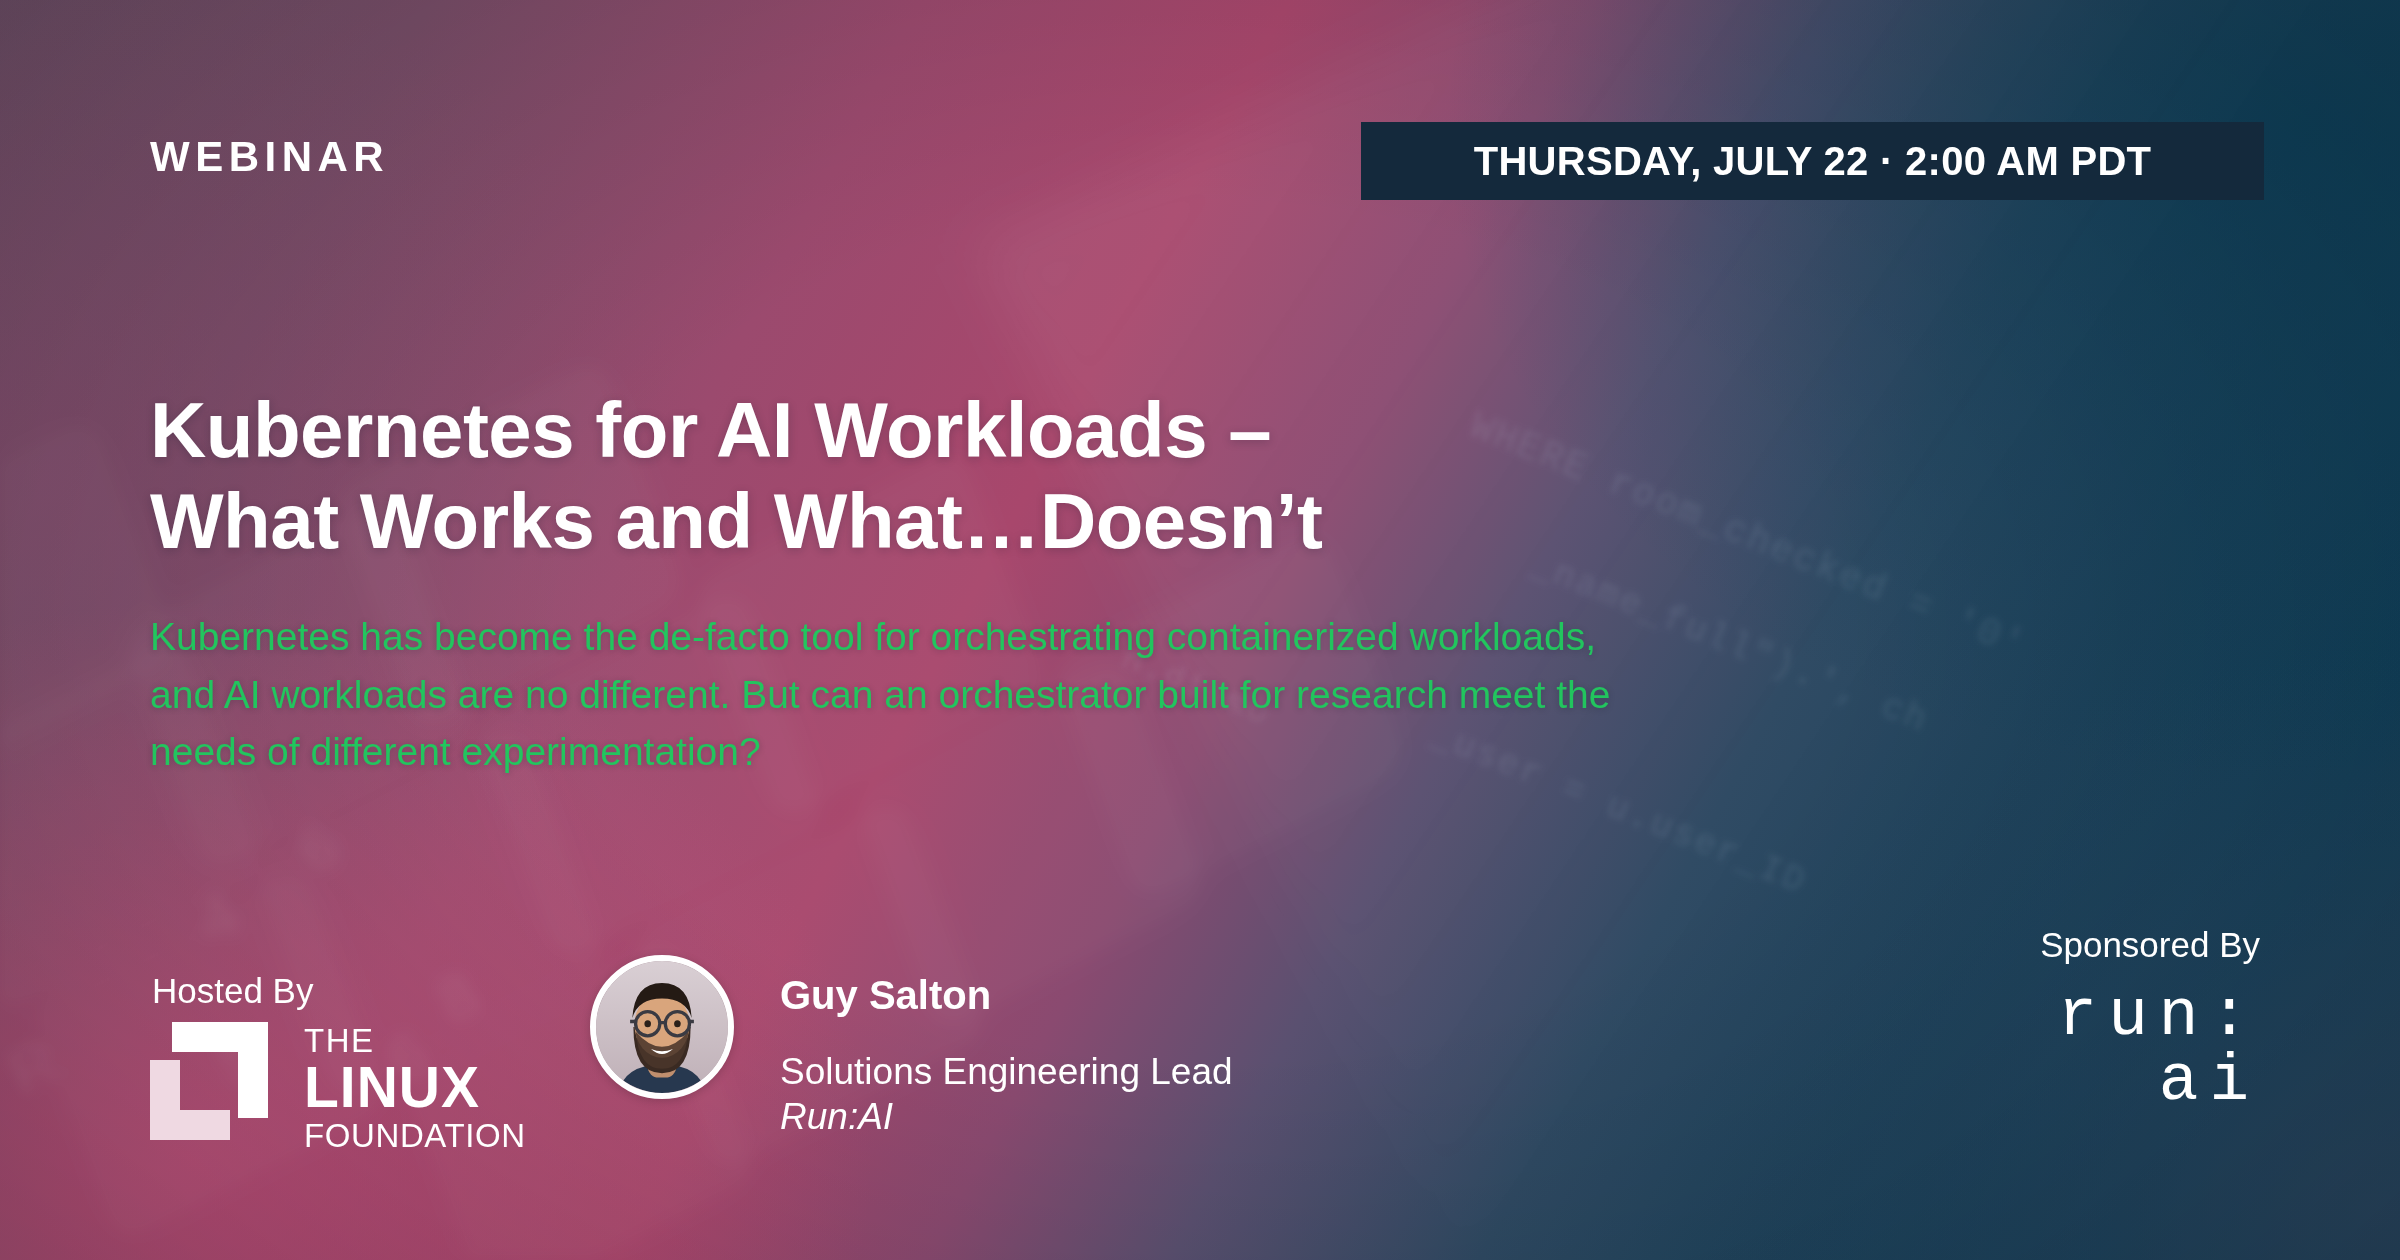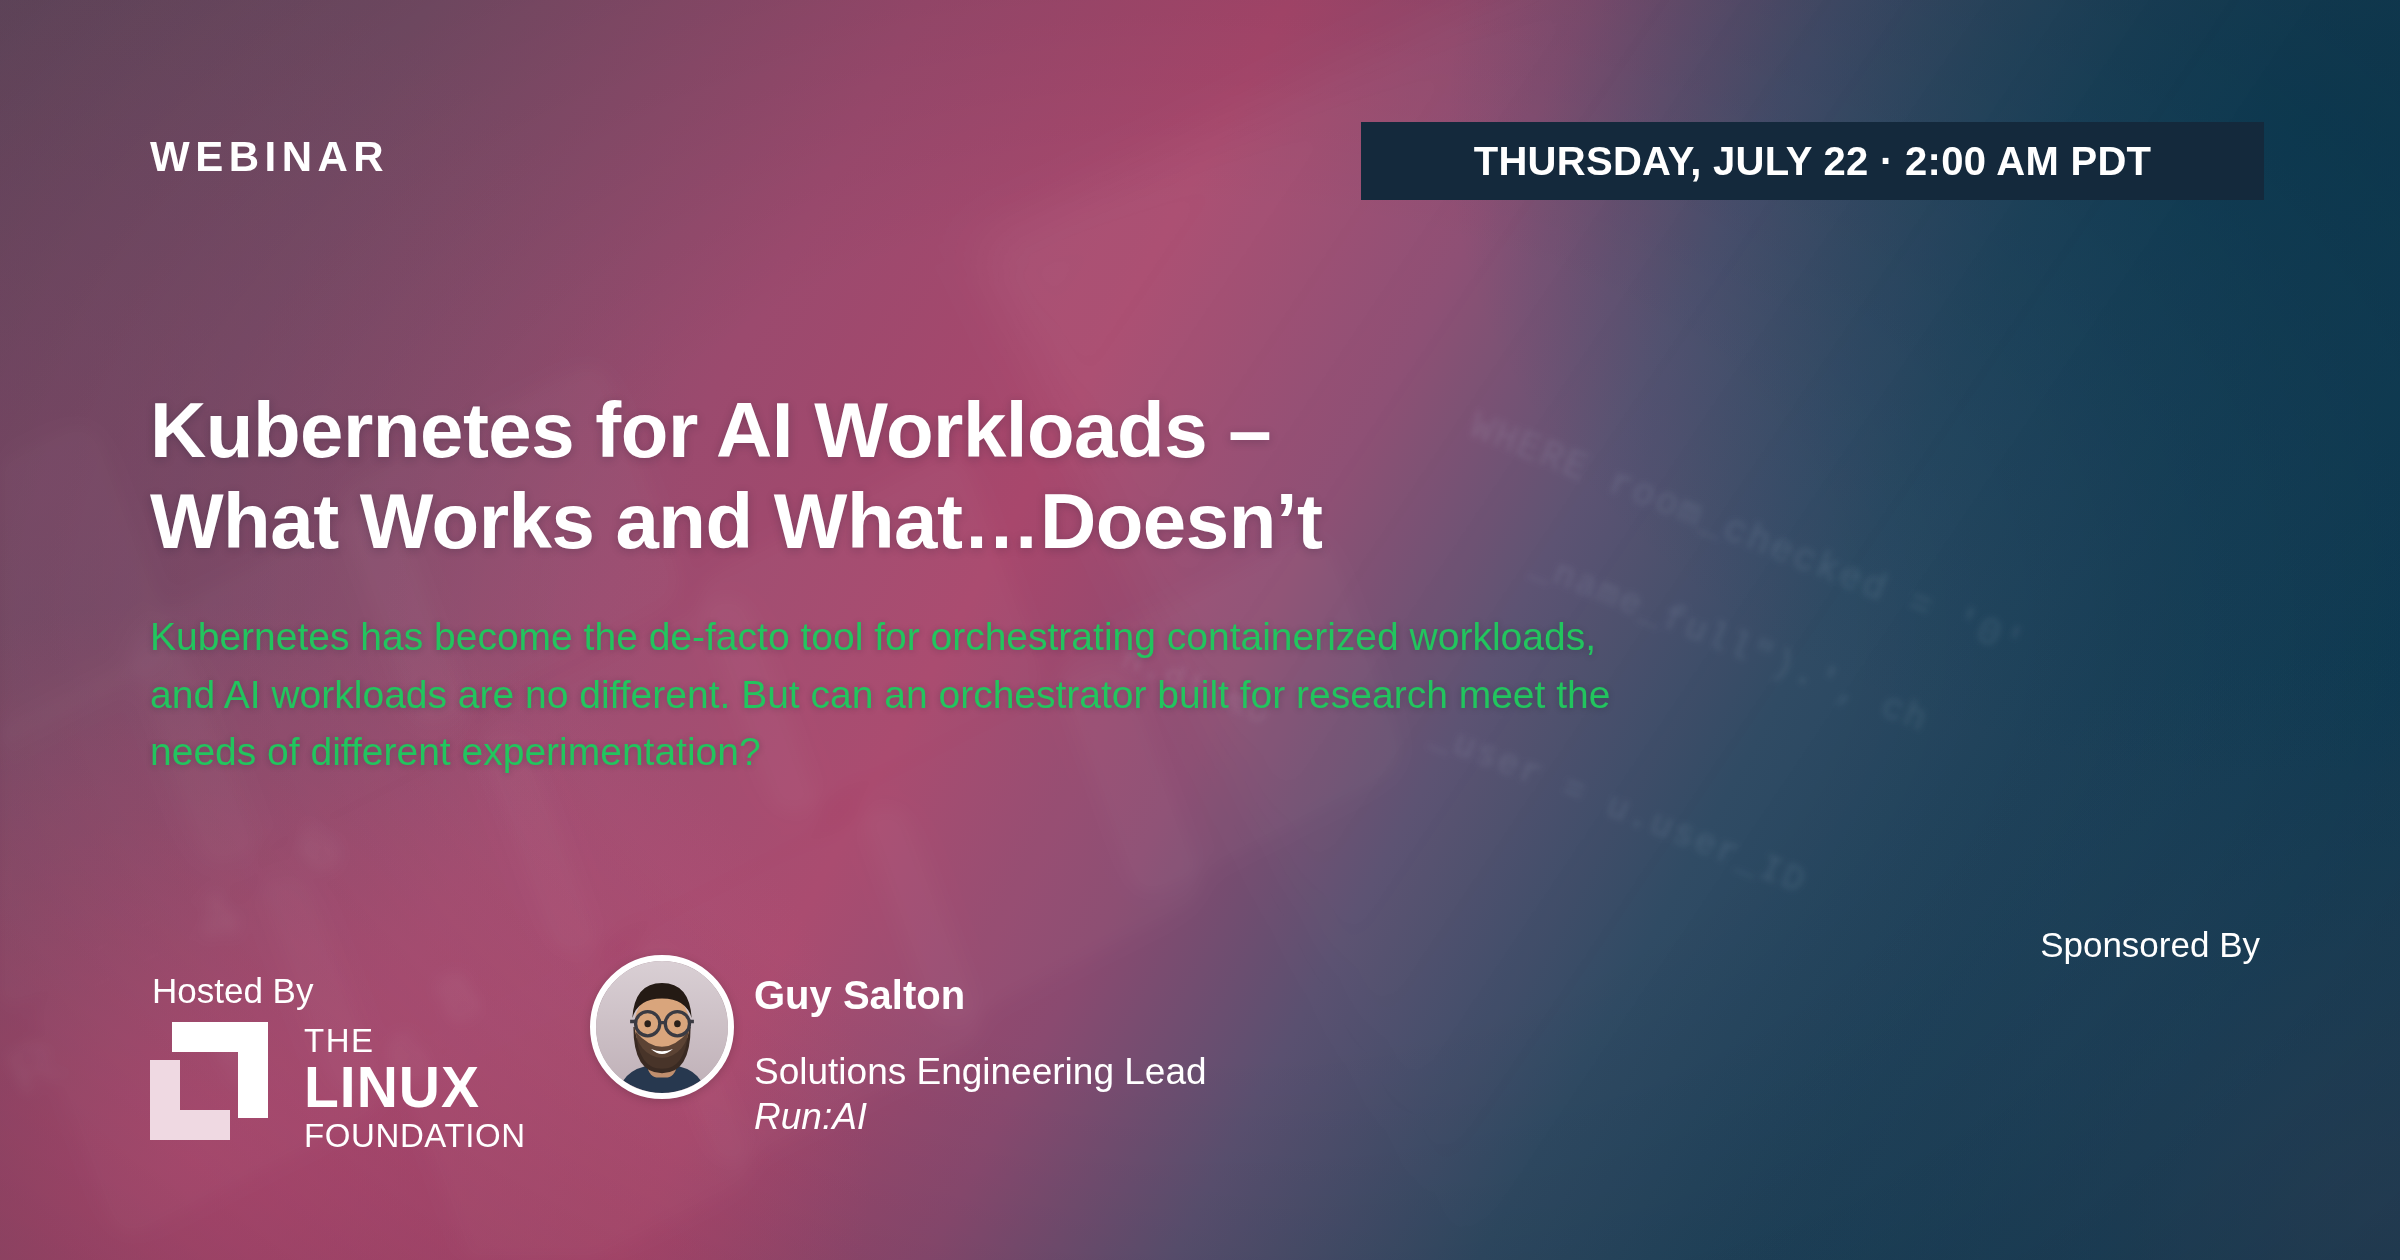--- a/index.html
+++ b/index.html
@@ -161,21 +161,21 @@
     color: #ffffff; font-size: 33px; font-weight: 400; letter-spacing: 1.5px;
   }
   .lf-linux {
     color: #ffffff; font-size: 57px; font-weight: 700; letter-spacing: 1px; margin-top: 2px;
   }
   .lf-foundation {
     color: #ffffff; font-size: 33px; font-weight: 400; letter-spacing: .6px; margin-top: 3px;
   }
 
   
-  .speaker { position: absolute; left: 590px; top: 955px; display: flex; align-items: flex-start; gap: 20px; }
+  .speaker { position: absolute; left: 590px; top: 955px; display: flex; align-items: flex-start; gap: 46px; }
   .avatar {
     position: relative;
     width: 132px; height: 132px; border-radius: 50%;
     border: 6px solid #ffffff;
     overflow: hidden;
     background: #b9a6ae;
     flex: none;
     box-shadow: 0 2px 10px rgba(0,0,0,.18);
   }
   .avatar .face { position: absolute; inset: 0; }
@@ -318,14 +318,18 @@
       </svg>
     </div>
     <div class="speaker-text">
       <div class="sp-name">Guy Salton</div>
       <div class="sp-role">Solutions Engineering Lead</div>
       <div class="sp-org">Run:AI</div>
     </div>
   </div>
 
   <div class="sponsored-by">Sponsored By</div>
+  <div class="runai">
+    <span class="r1">run:</span>
+    <span class="r2">ai</span>
+  </div>
 
 </div>
 
 </body></html>

